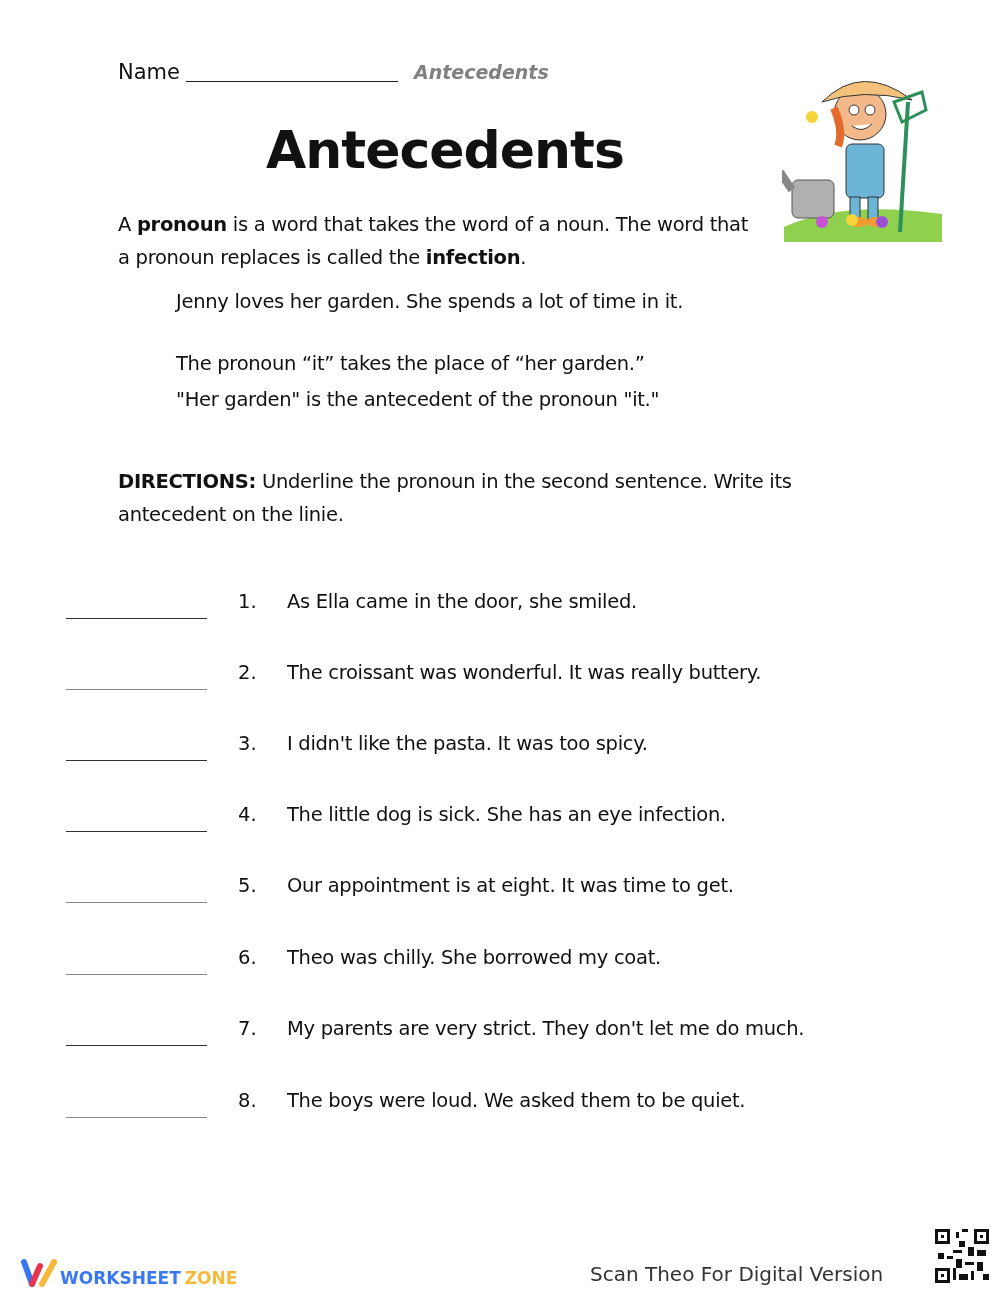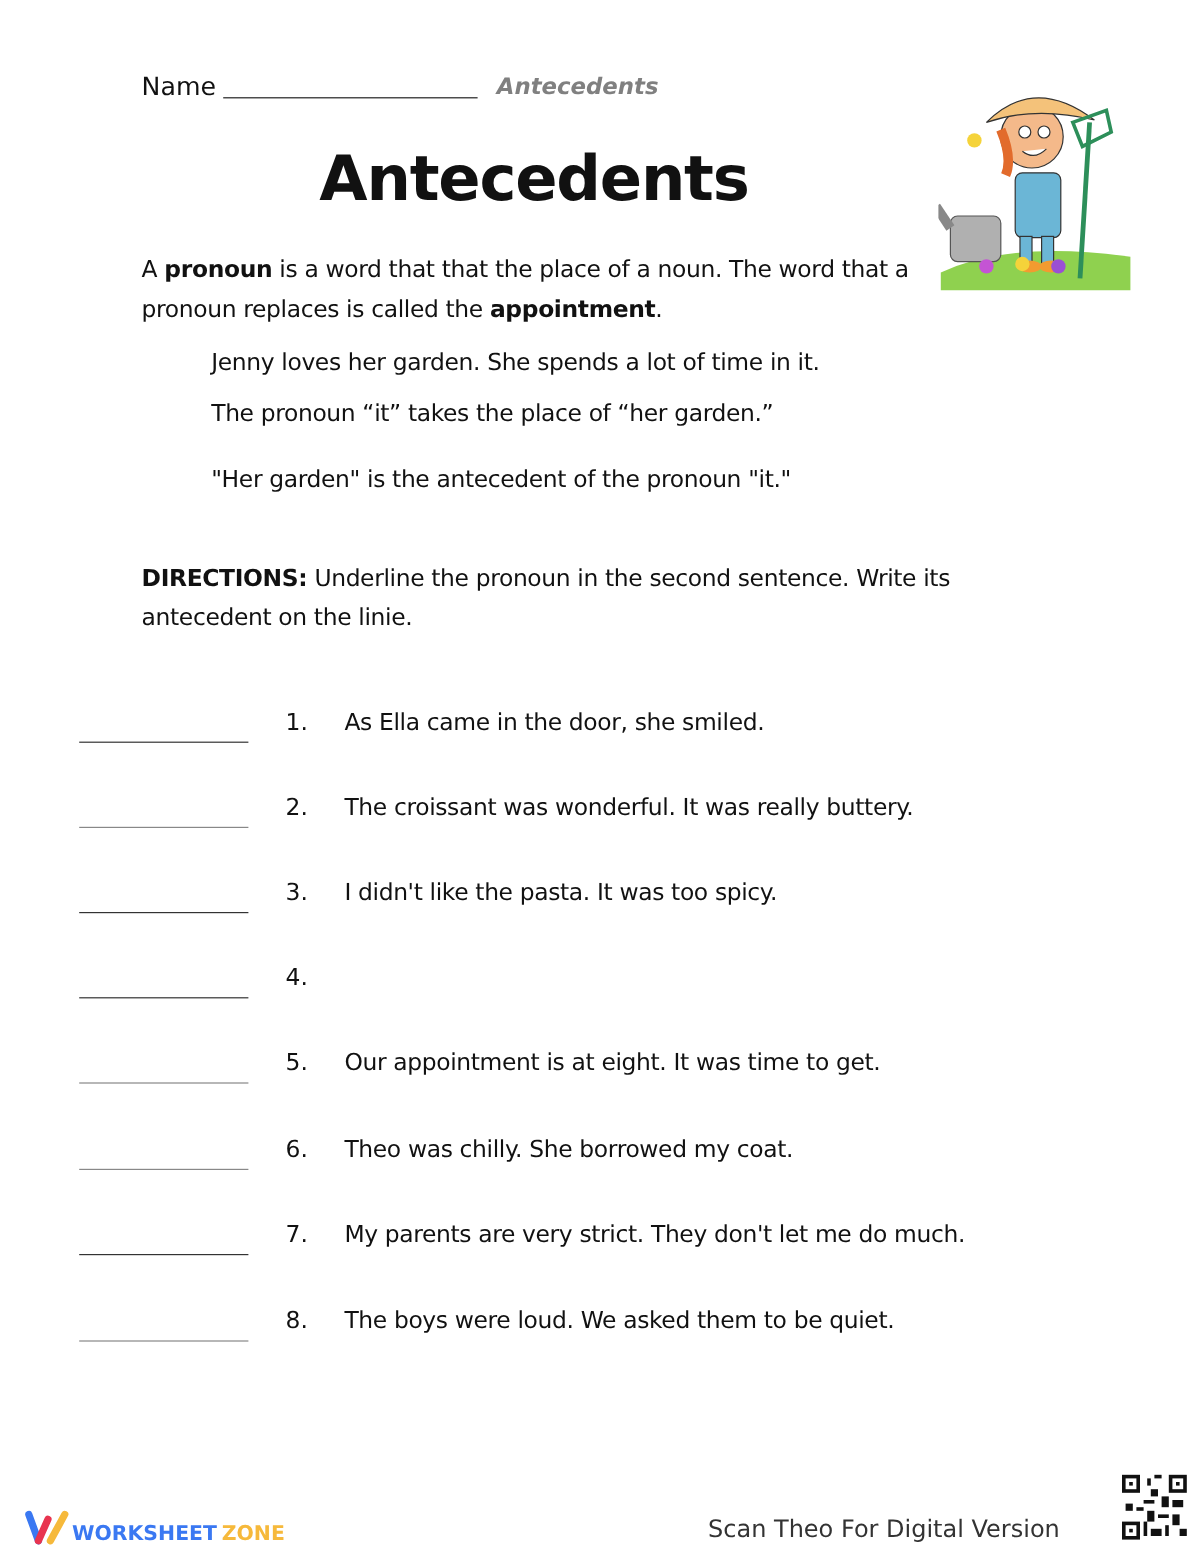--- a/index.html
+++ b/index.html
@@ -56,25 +56,25 @@
     <line x1="126" y1="40" x2="118" y2="170" stroke="#2d8f5a" stroke-width="4"></line>
     <path d="M112 40 L140 30 L144 48 L120 60 Z" fill="none" stroke="#2d8f5a" stroke-width="3"></path>
     <circle cx="30" cy="55" r="6" fill="#f5d33a"></circle>
     <circle cx="40" cy="160" r="6" fill="#c454d4"></circle>
     <circle cx="70" cy="158" r="6" fill="#f5d33a"></circle>
     <circle cx="100" cy="160" r="6" fill="#9b4fd4"></circle>
   </svg>
 </div>
 
 <div class="abs intro">
-  <span>A </span><b>pronoun</b><span> is a word that that the place of a noun. The word that a pronoun replaces is called the </span><b>appointment</b><span>.</span>
+  <span>A </span><b>pronoun</b><span> is a word that takes the word of a noun. The word that a pronoun replaces is called the </span><b>infection</b><span>.</span>
 </div>
 
 <div class="abs example" style="top:290px">Jenny loves her garden. She spends a lot of time in it.</div>
-<div class="abs example" style="top:333px">The pronoun “it” takes the place of “her garden.”</div>
+<div class="abs example" style="top:352px">The pronoun “it” takes the place of “her garden.”</div>
 <div class="abs example" style="top:388px">"Her garden" is the antecedent of the pronoun "it."</div>
 
 <div class="abs directions">
   <b>DIRECTIONS:</b><span> Underline the pronoun in the second sentence. Write its antecedent on the linie.</span>
 </div>
 
 <div class="abs q-row" style="top:590px">
   <span class="answer-line"></span>
   <span class="q-num">1.</span>
   <span class="q-text">As Ella came in the door, she smiled.</span>
@@ -85,20 +85,21 @@
   <span class="q-text">The croissant was wonderful. It was really buttery.</span>
 </div>
 <div class="abs q-row" style="top:732px">
   <span class="answer-line"></span>
   <span class="q-num">3.</span>
   <span class="q-text">I didn't like the pasta. It was too spicy.</span>
 </div>
 <div class="abs q-row" style="top:803px">
   <span class="answer-line"></span>
   <span class="q-num">4.</span>
+  <span class="q-text">The little dog is sick. She has an eye infection.</span>
 </div>
 <div class="abs q-row" style="top:874px">
   <span class="answer-line light"></span>
   <span class="q-num">5.</span>
   <span class="q-text">Our appointment is at eight. It was time to get.</span>
 </div>
 <div class="abs q-row" style="top:946px">
   <span class="answer-line light"></span>
   <span class="q-num">6.</span>
   <span class="q-text">Theo was chilly. She borrowed my coat.</span>

